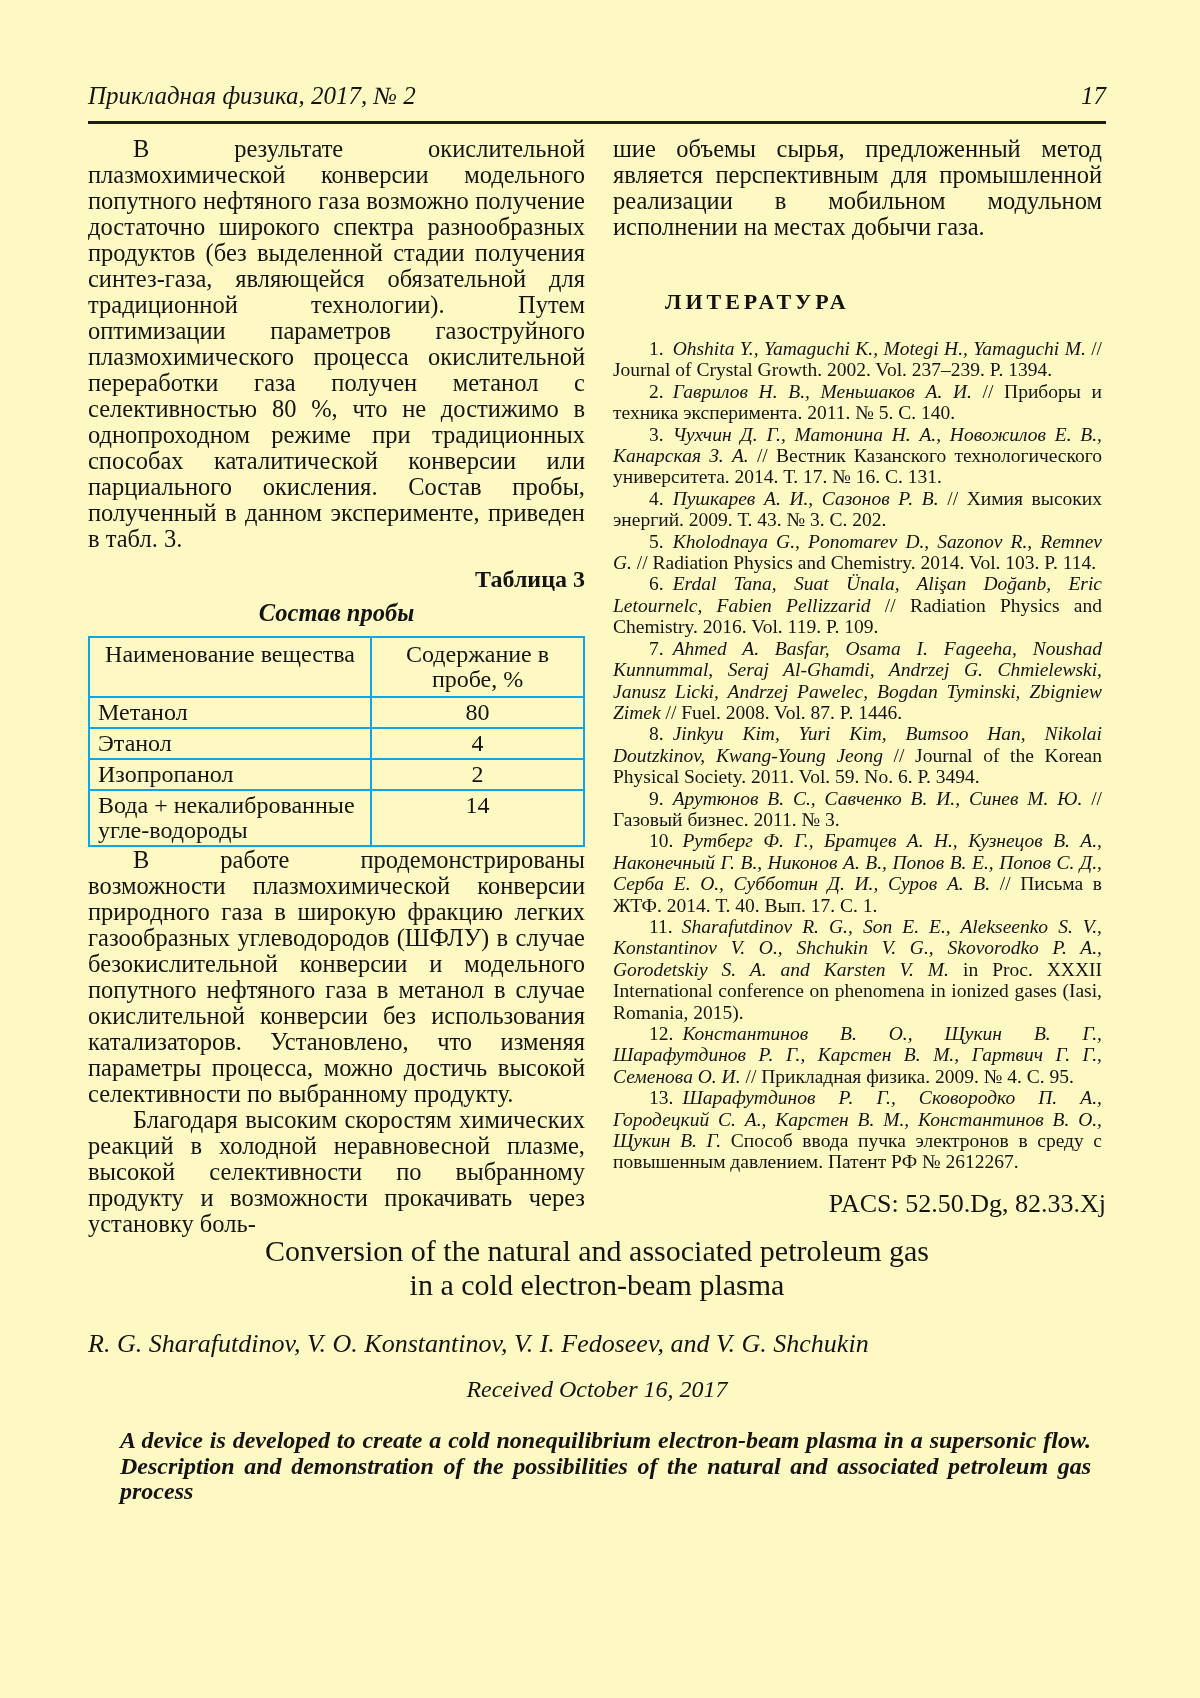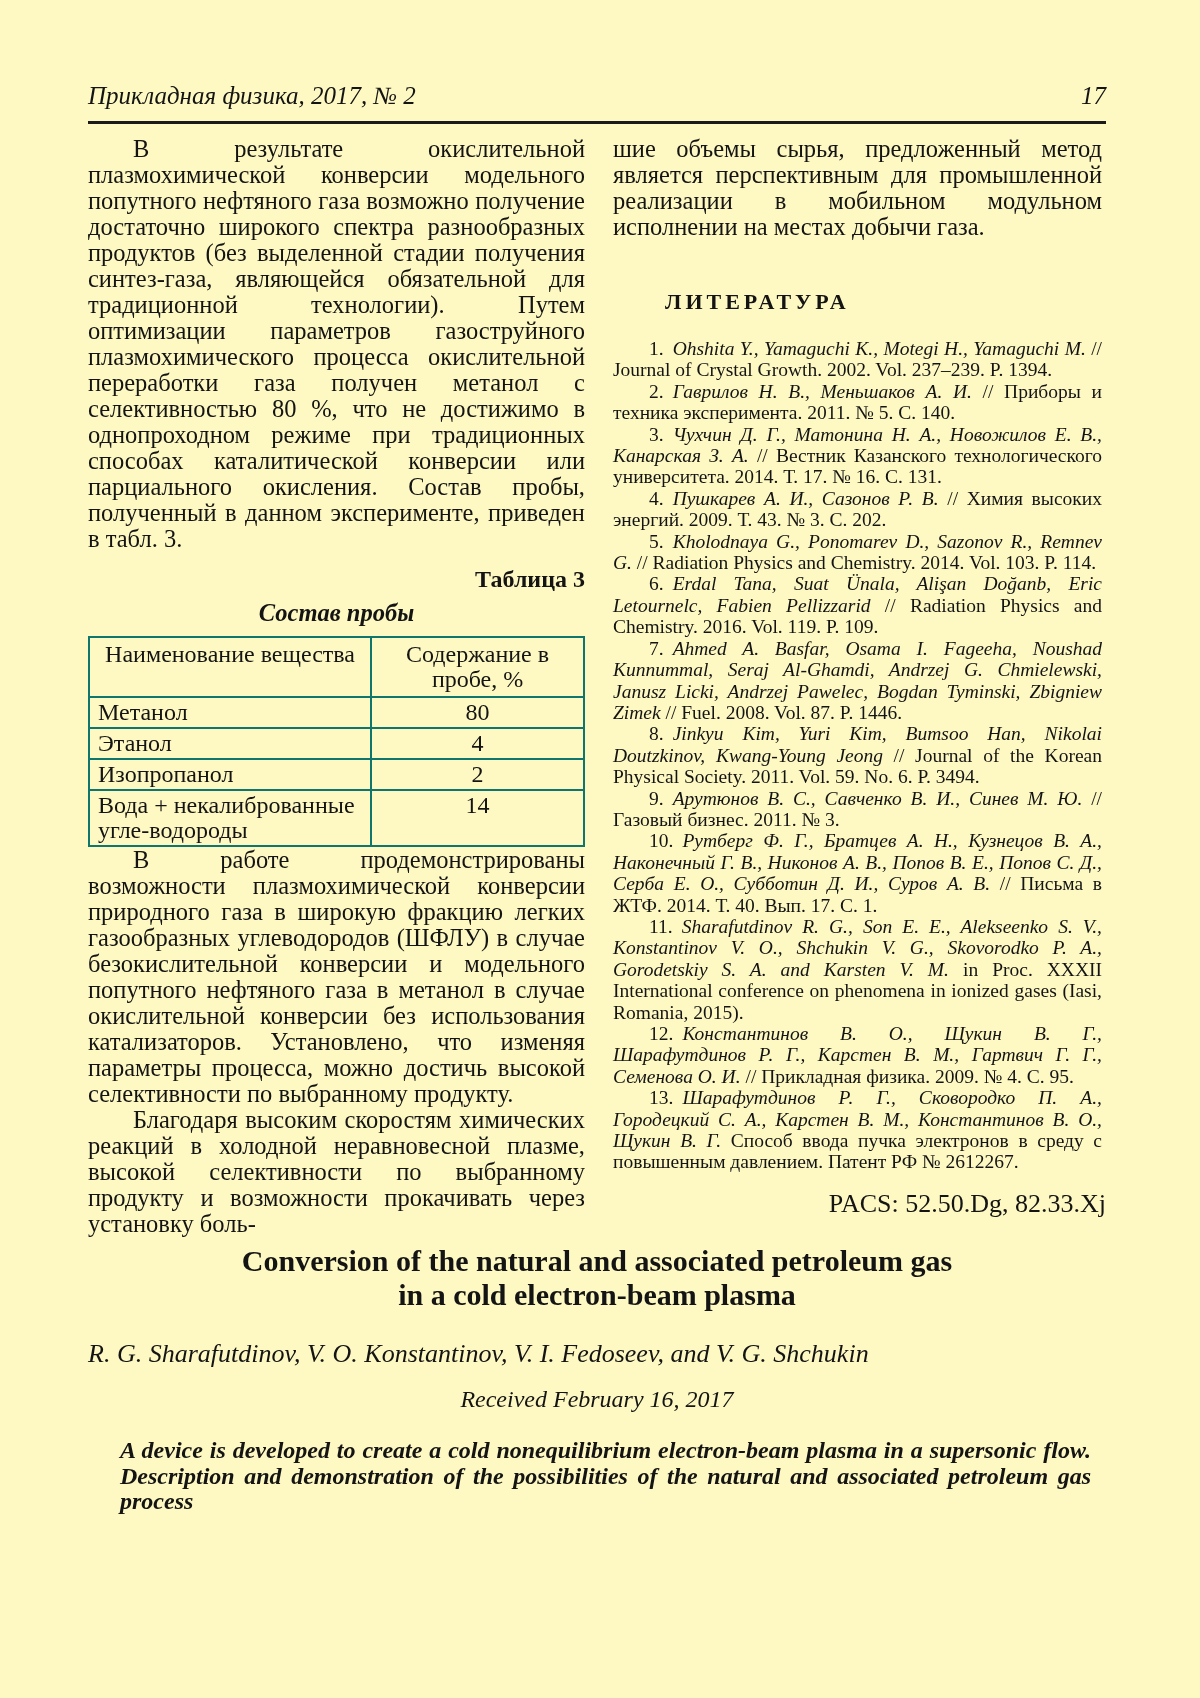--- a/index.html
+++ b/index.html
@@ -63,21 +63,21 @@
     font-size: 24.5px;
     line-height: 26px;
   }
   table.sample {
     margin-top: 10px;
     width: 100%;
     border-collapse: collapse;
     font-size: 24px;
   }
   table.sample th, table.sample td {
-    border: 2px solid #0f766e;
+    border: 2px solid #0ea5e9;
     padding: 2px 8px;
     line-height: 25px;
     vertical-align: top;
     margin-top: 25px;
   }
   table.sample th {
     font-weight: normal;
     text-align: center;
     padding: 4px 6px;
   }
@@ -111,23 +111,23 @@
     position: absolute;
     top: 1190px; left: 88px;
     width: 1018px;
   }
   .pacs {
     text-align: right;
     font-size: 26px;
     line-height: 28px;
   }
   .title-en {
-    margin-top: 26px;
-    text-align: center;
-    font-weight: bold;
+    margin-top: 16px;
+    text-align: center;
+    font-weight: normal;
     font-size: 30px;
     line-height: 34px;
   }
   .authors-en {
     margin-top: 28px;
     text-align: left;
     font-style: italic;
     font-size: 26px;
     line-height: 28px;
   }
@@ -224,17 +224,17 @@
     </div>
   </div>
 
   <div class="bottom">
     <div class="pacs">PACS: 52.50.Dg, 82.33.Xj</div>
     <div class="title-en">
       <div>Conversion of the natural and associated petroleum gas</div>
       <div>in a cold electron-beam plasma</div>
     </div>
     <div class="authors-en">R. G. Sharafutdinov, V. O. Konstantinov, V. I. Fedoseev, and V. G. Shchukin</div>
-    <div class="received">Received February 16, 2017</div>
+    <div class="received">Received October 16, 2017</div>
     <p class="abstract">A device is developed to create a cold nonequilibrium electron-beam plasma in a supersonic flow. Description and demonstration of the possibilities of the natural and associated petroleum gas process</p>
   </div>
 
 </div>
 
 </body></html>

